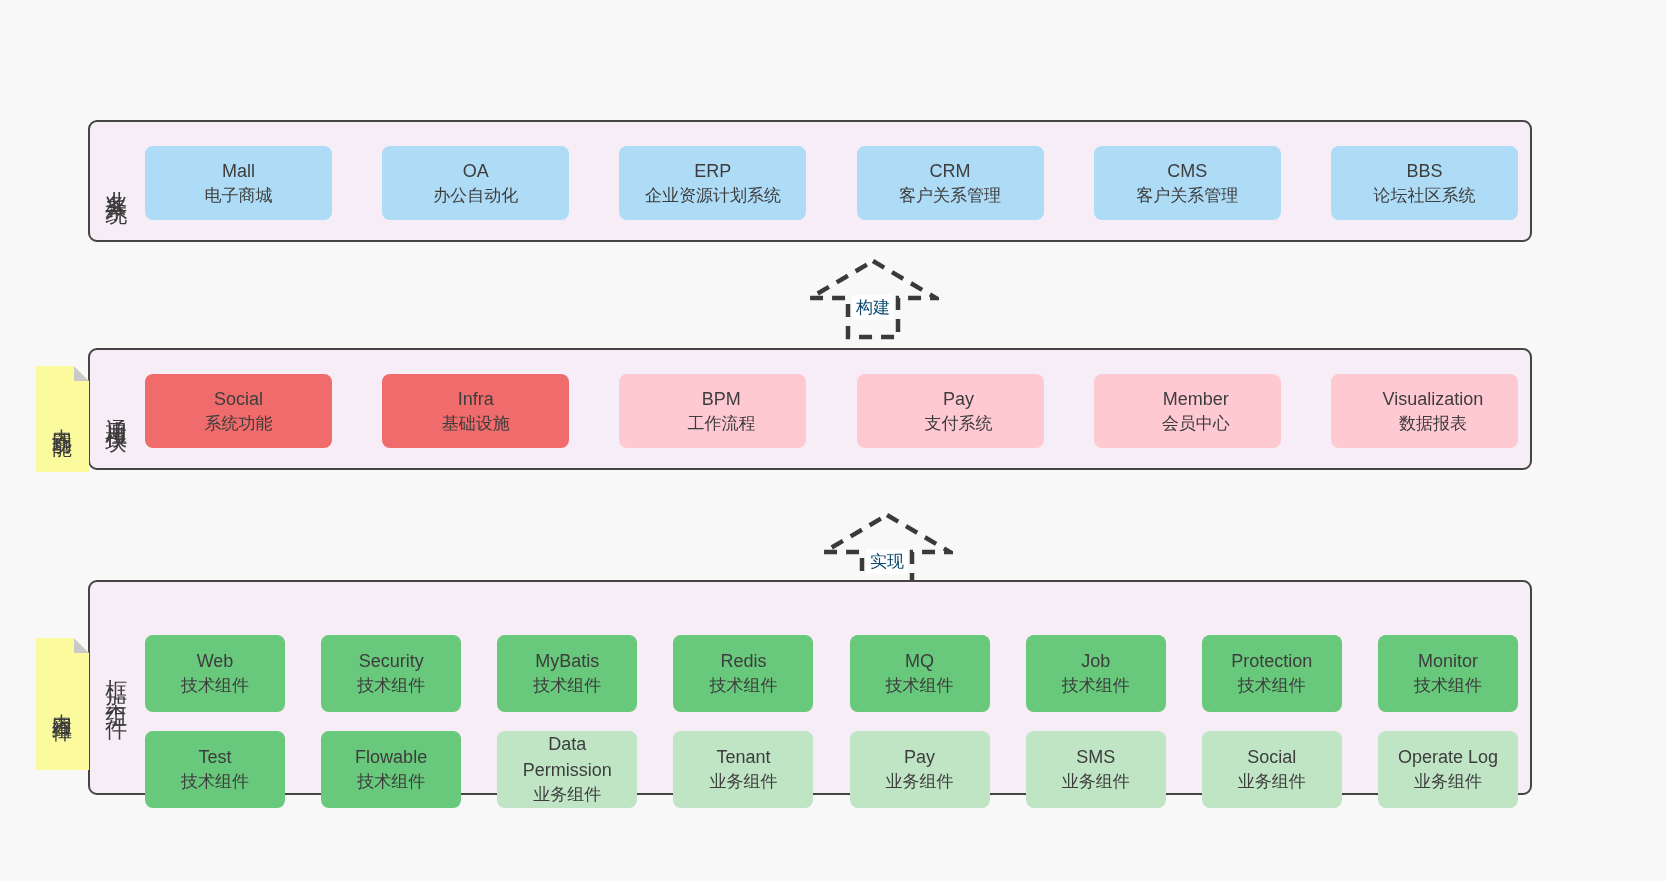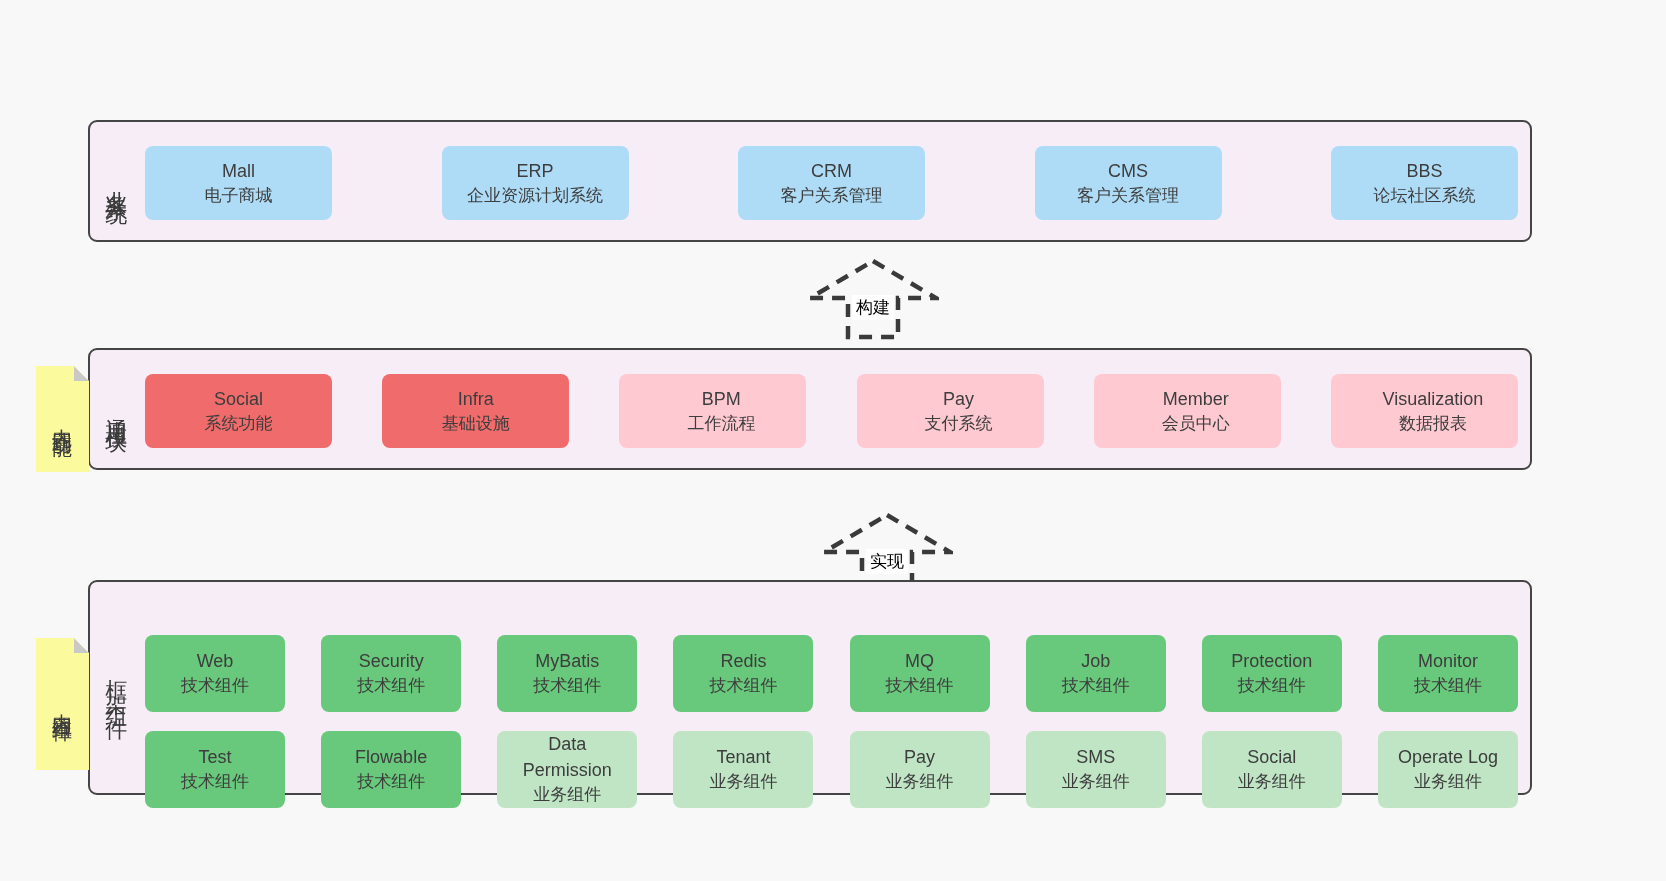--- a/index.html
+++ b/index.html
@@ -73,34 +73,38 @@
   }
 
   
   .arrow { position:absolute; z-index:1; }
   #arrow-build     { left:807px; top:258px; width:132px; height:82px; }
   #arrow-implement { left:821px; top:512px; width:132px; height:82px; }
   .arrow svg { width:100%; height:100%; display:block; }
   .arrow .lbl {
     position:absolute; left:50%; top:37px; transform:translateX(-50%);
     background:#ffffff; padding:1px 4px;
-    font-size:17px; color:#000000; white-space:nowrap;
+    font-size:17px; color:#0c4a6e; white-space:nowrap;
   }
 </style>
 </head>
 <body>
 
 <div id="canvas">
 
   <div class="section" id="sec-business">
     <div class="v-label">业务系统</div>
     <div class="box-row">
       <div class="box w6 blue">
         <span class="en">Mall</span>
         <span class="zh">电子商城</span>
+      </div>
+      <div class="box w6 blue">
+        <span class="en">OA</span>
+        <span class="zh">办公自动化</span>
       </div>
       <div class="box w6 blue">
         <span class="en">ERP</span>
         <span class="zh">企业资源计划系统</span>
       </div>
       <div class="box w6 blue">
         <span class="en">CRM</span>
         <span class="zh">客户关系管理</span>
       </div>
       <div class="box w6 blue">

